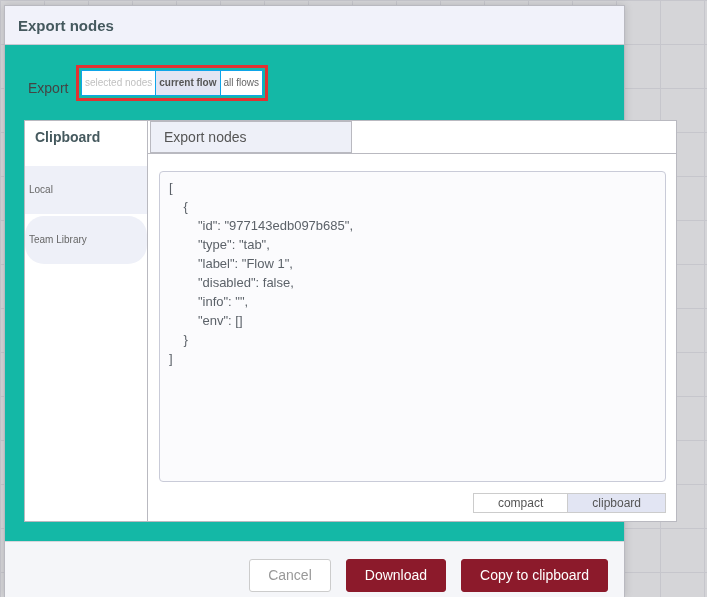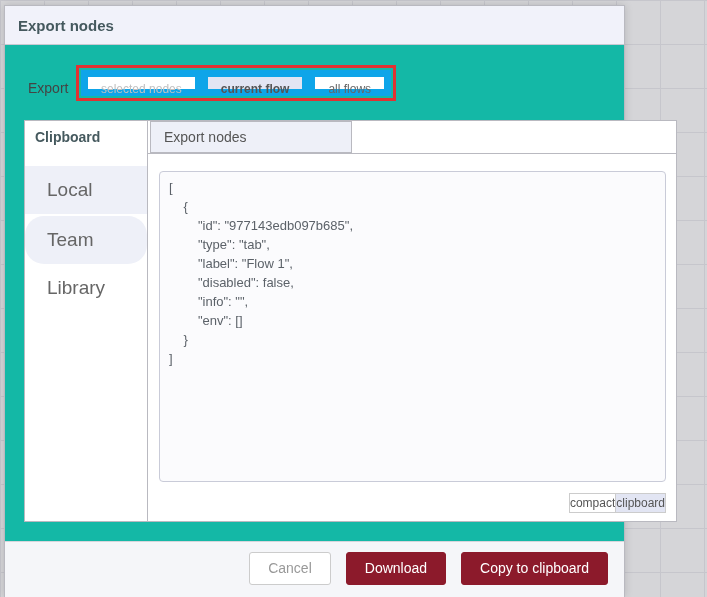--- a/index.html
+++ b/index.html
@@ -27,22 +27,22 @@
   .export-label {
     position:absolute; left:23px; top:69px; height:26px; line-height:26px;
     font-size:14px; color:#444;
   }
   .annotation-box {
     position:absolute; left:71px; top:59px;
     border:3px solid #e13232; padding:2px;
     display:flex; align-items:center;
   }
   .opt-btn {
-    height:26px; line-height:24px; padding:0 13px; font-size:12px;
-    background:#fff; border:7px solid #0ea5e9; color:#666; cursor:pointer;
+    height:26px; line-height:24px; padding:0 3px; font-size:10px;
+    background:#fff; border:1px solid #0ea5e9; color:#666; cursor:pointer;
   }
   .opt-btn + .opt-btn { margin-left:-1px; }
   .opt-btn.disabled { color:#c0c0c0; }
   .opt-btn.selected { background:#e2e5f3; color:#555;font-weight:bold; }
   .panel {
     position:absolute; left:19px; top:114px; width:653px; height:402px;
     border:1px solid #b9b9c0; background:#fff;
   }
   .sidebar-header {
     position:absolute; left:0; top:0; width:122px; height:33px;
@@ -61,43 +61,43 @@
     line-height:30px; padding-left:13px; font-size:14px; color:#555; cursor:pointer;
   }
   .tab-json {
     position:absolute; left:332px; top:0; width:199px; height:33px; z-index:2;
     background:#fff; border:1px solid #b9b9c0; border-bottom:none;
     line-height:30px; padding-left:13px; font-size:14px; font-weight:bold; color:#444;
     cursor:pointer;
   }
   .sidebar-item {
     position:absolute; left:0; width:122px; height:48px;
-    background:#eef0f8; line-height:48px; padding-left:22px;
-    font-size:19px; color:#666; cursor:pointer;
+    background:#eef0f8; line-height:48px; padding-left:4px;
+    font-size:10px; color:#666; cursor:pointer;
   }
   .sidebar-item.item-0 { top:45px; }
   .sidebar-item.item-1 { top:95px;border-radius:19px; }
   .json-textarea {
     position:absolute; left:134px; top:50px; width:507px; height:311px;
     border:1px solid #c9cbd8; border-radius:4px; background:#fbfbfd;
     padding:6px 0 0 9px; font-family:"Liberation Sans", sans-serif;
     font-size:13px; line-height:19px; color:#5c6269; white-space:pre;
     overflow:hidden; cursor:text;
   }
   .fmt-group { position:absolute; right:10px; top:372px; display:flex; }
   .fmt-btn {
-    height:20px; line-height:18px; padding:0 0; font-size:12px;
+    height:20px; line-height:18px; padding:0 24px; font-size:12px;
     background:#fff; border:1px solid #ccc; color:#555; cursor:pointer;
   }
   .fmt-btn + .fmt-btn { margin-left:-1px; }
   .fmt-btn.selected { background:#e2e5f3; }
   .dialog-footer {
     position:absolute; left:0; top:535px; width:100%; height:57px;
     background:#f5f6f9; border-top:1px solid #d6d6dc;
-    display:flex; justify-content:flex-end; align-items:flex-start;
+    display:flex; justify-content:flex-end; align-items:center;
     gap:15px; padding:10px 16px 0 0;
   }
   .btn {
     height:33px; line-height:31px; padding:0 18px; font-size:14px;
     border-radius:3px; cursor:pointer; border:1px solid transparent;
   }
   .btn-cancel { background:#fff; border-color:#ccc; color:#999; }
   .btn-red { background:#8c1a2b; border-color:#8c1a2b; color:#fff; }
 </style>
 </head>

